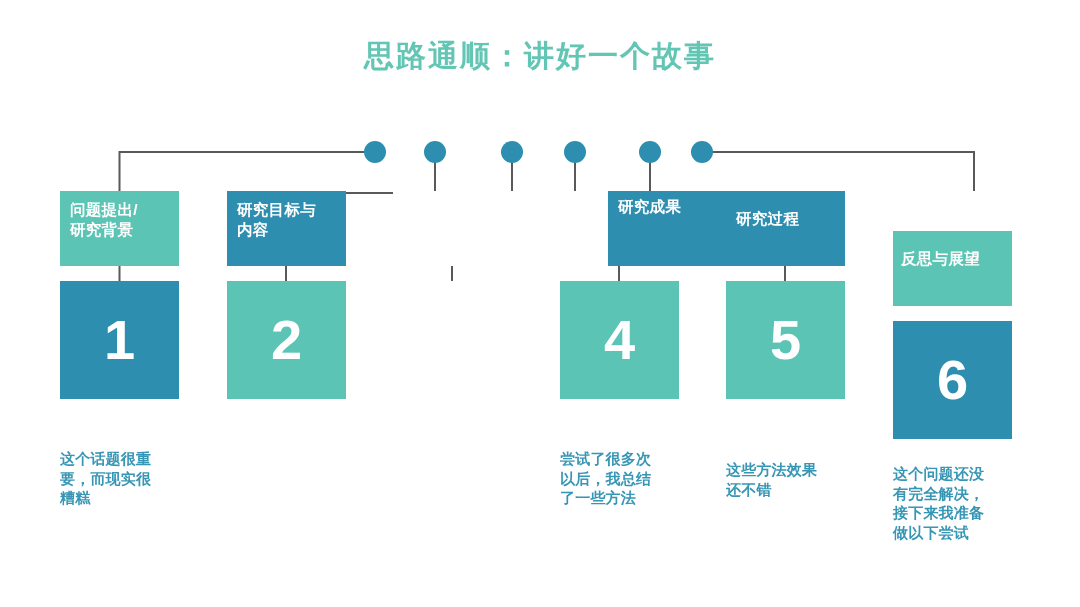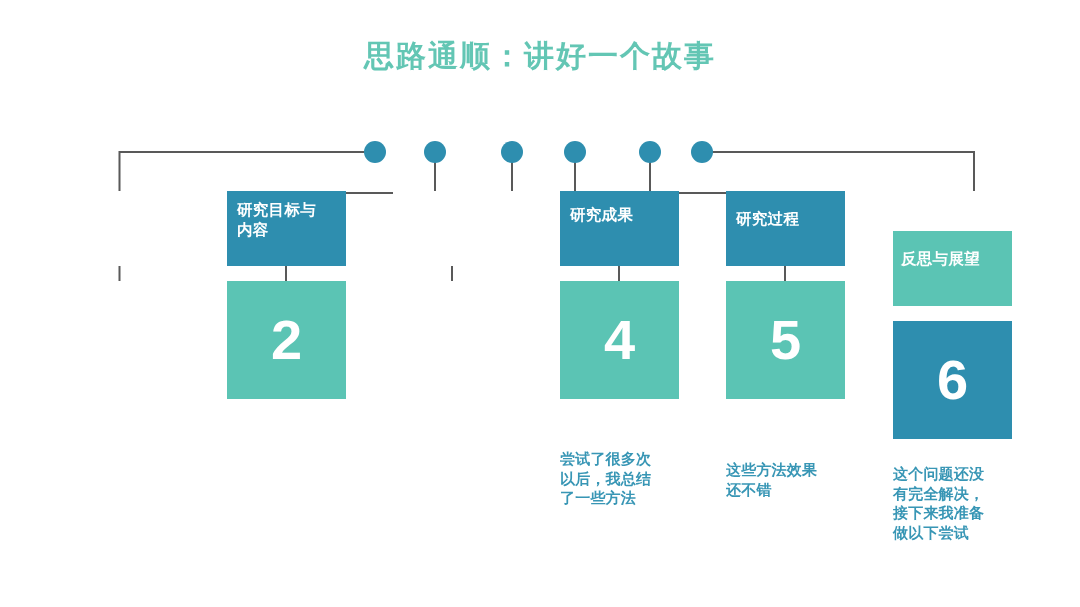--- a/index.html
+++ b/index.html
@@ -128,32 +128,40 @@
     <g fill="#2E8EAF">
       <circle cx="375" cy="152" r="11"></circle>
       <circle cx="435" cy="152" r="11"></circle>
       <circle cx="512" cy="152" r="11"></circle>
       <circle cx="575" cy="152" r="11"></circle>
       <circle cx="650" cy="152" r="11"></circle>
       <circle cx="702" cy="152" r="11"></circle>
     </g>
   </svg>
 
+  <div class="column" style="left:60px;">
+    <div class="head-box tone-teal">
+      <div>问题提出/</div>
+      <div>研究背景</div>
+    </div>
+    <div class="num-box tone-blue">1</div>
+    <div class="caption" style="top:449px;">这个话题很重要，而现实很糟糕</div>
+  </div>
 
   <div class="column" style="left:227px;">
     <div class="head-box tone-blue">
       <div>研究目标与</div>
       <div>内容</div>
     </div>
     <div class="num-box tone-teal">2</div>
   </div>
 
 
   <div class="column" style="left:560px;">
-    <div class="head-box tone-blue" style="padding-top:14px;">
+    <div class="head-box tone-blue" style="padding-top:6px;margin-left:48px;">
       <div>研究成果</div>
     </div>
     <div class="num-box tone-teal">4</div>
     <div class="caption" style="top:449px;">尝试了很多次以后，我总结了一些方法</div>
   </div>
 
   <div class="column" style="left:726px;">
     <div class="head-box tone-blue" style="padding-top:18px;">
       <div>研究过程</div>
     </div>

